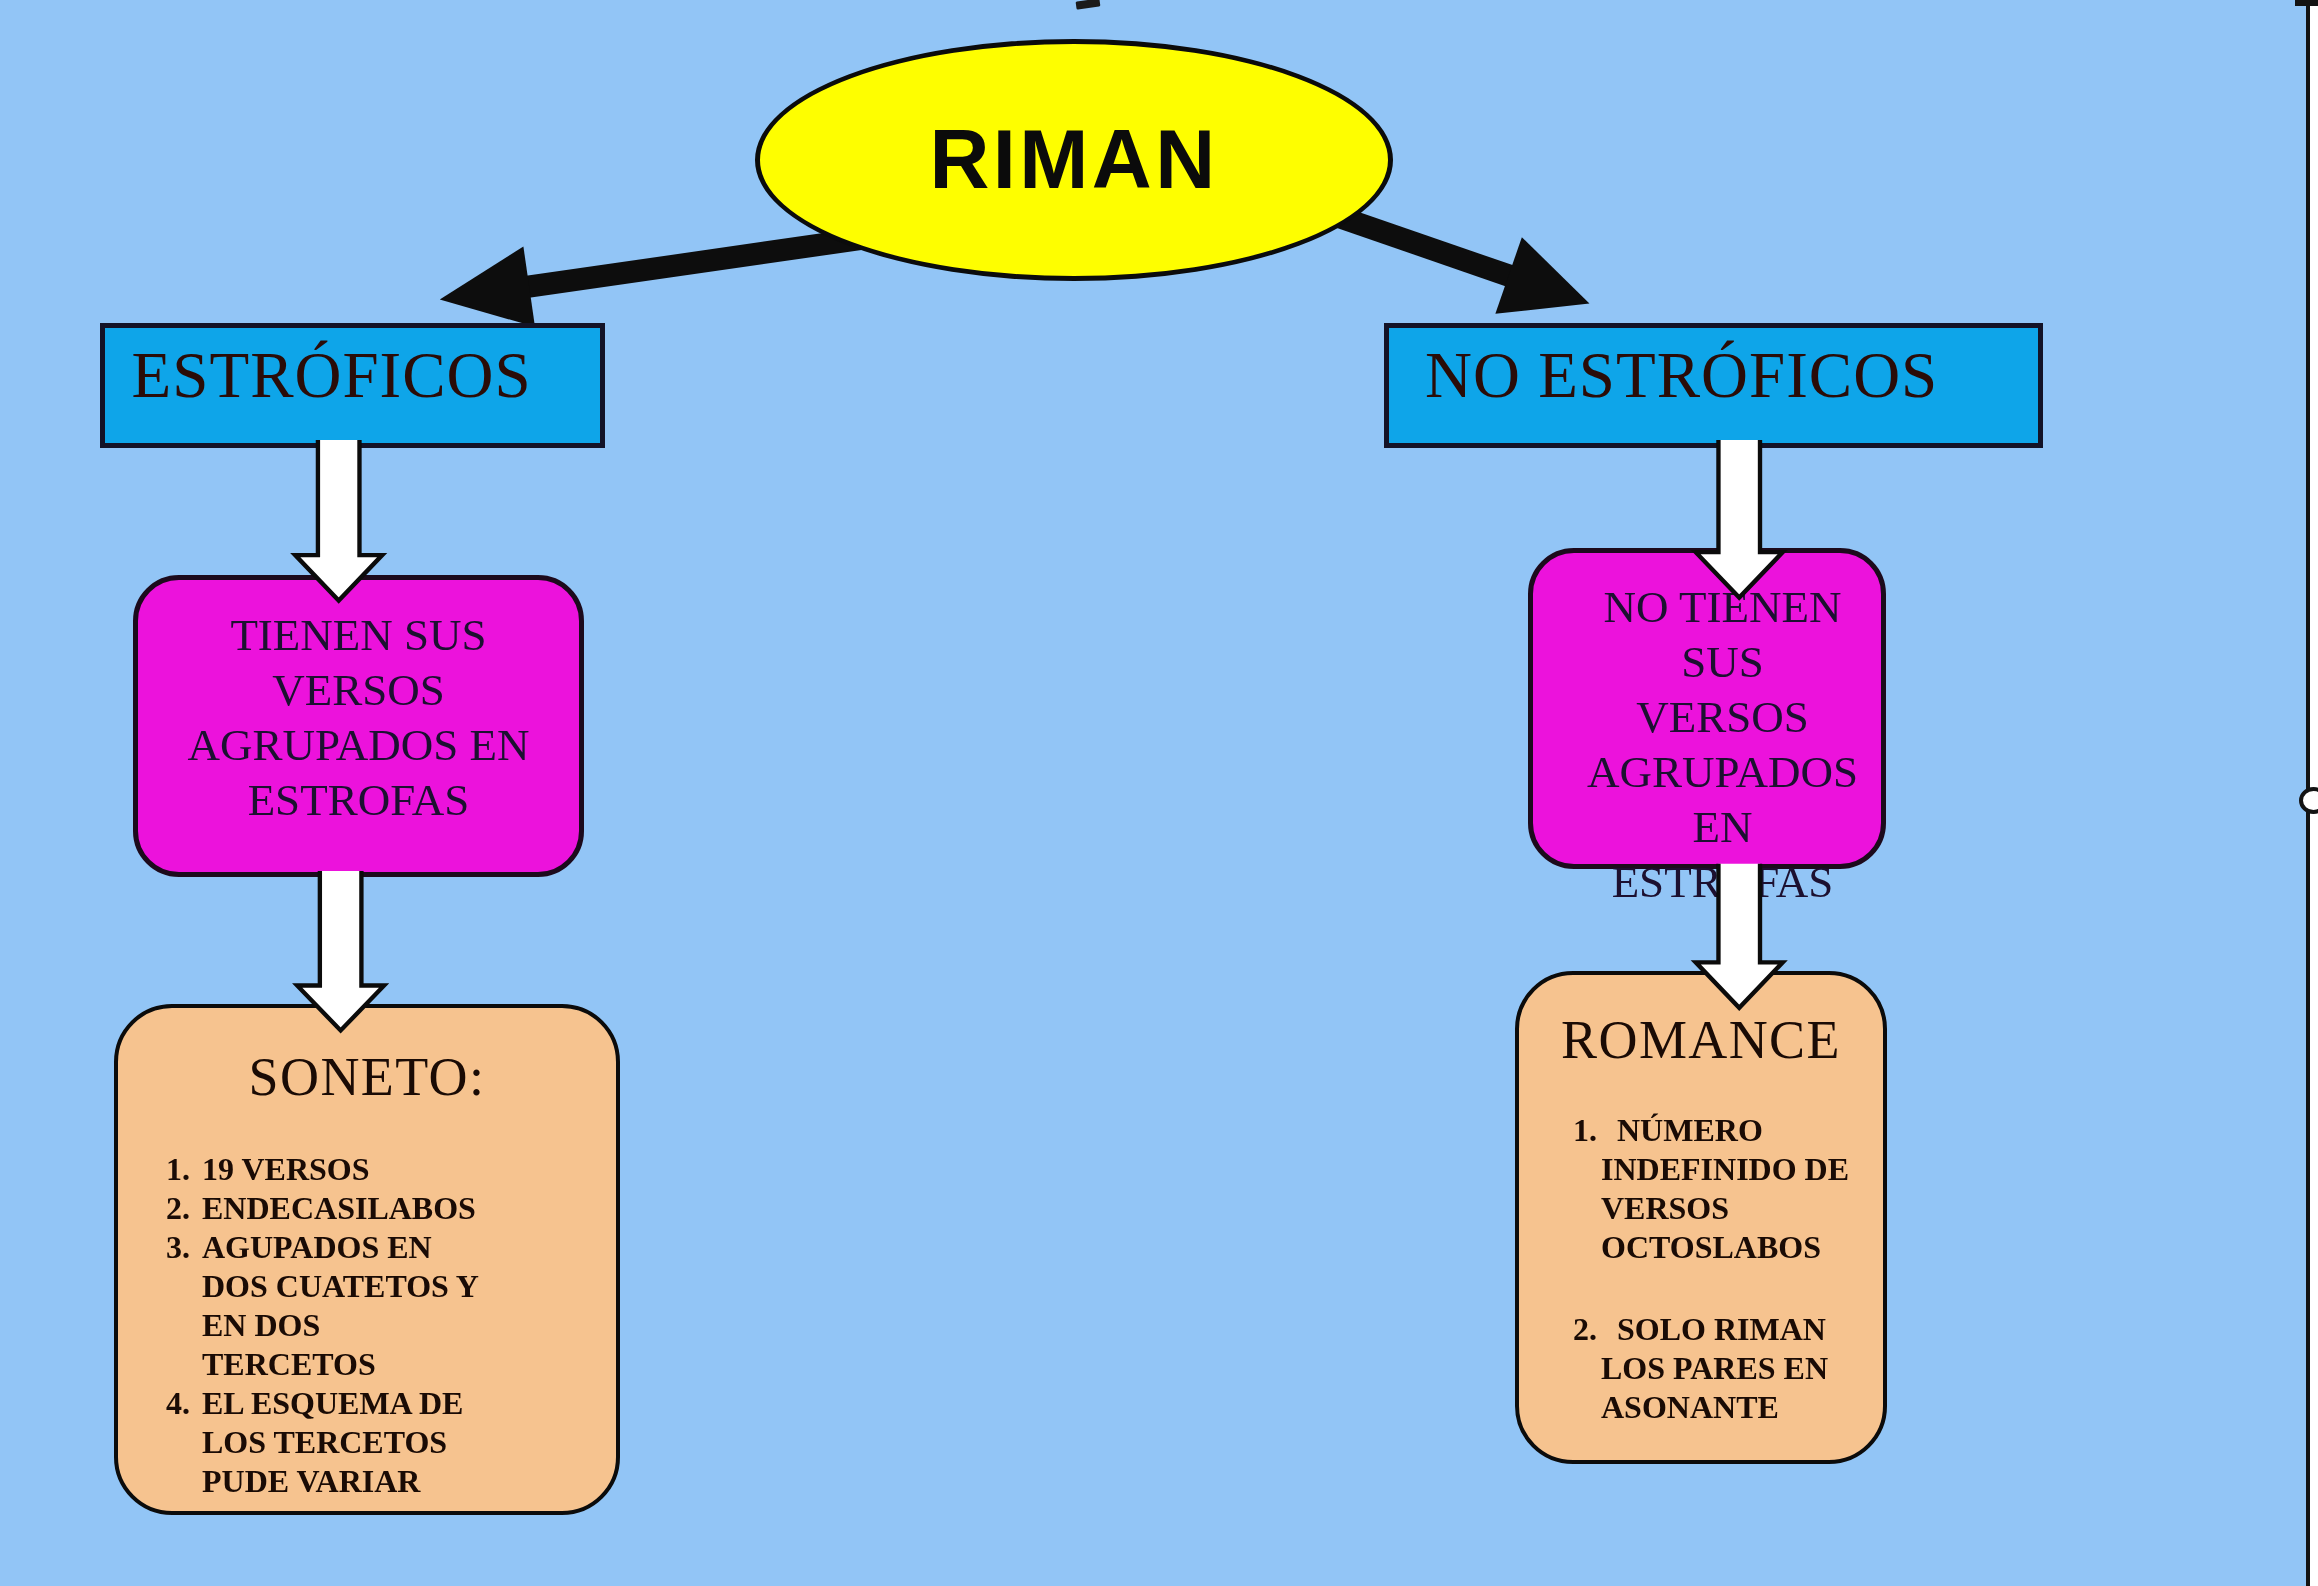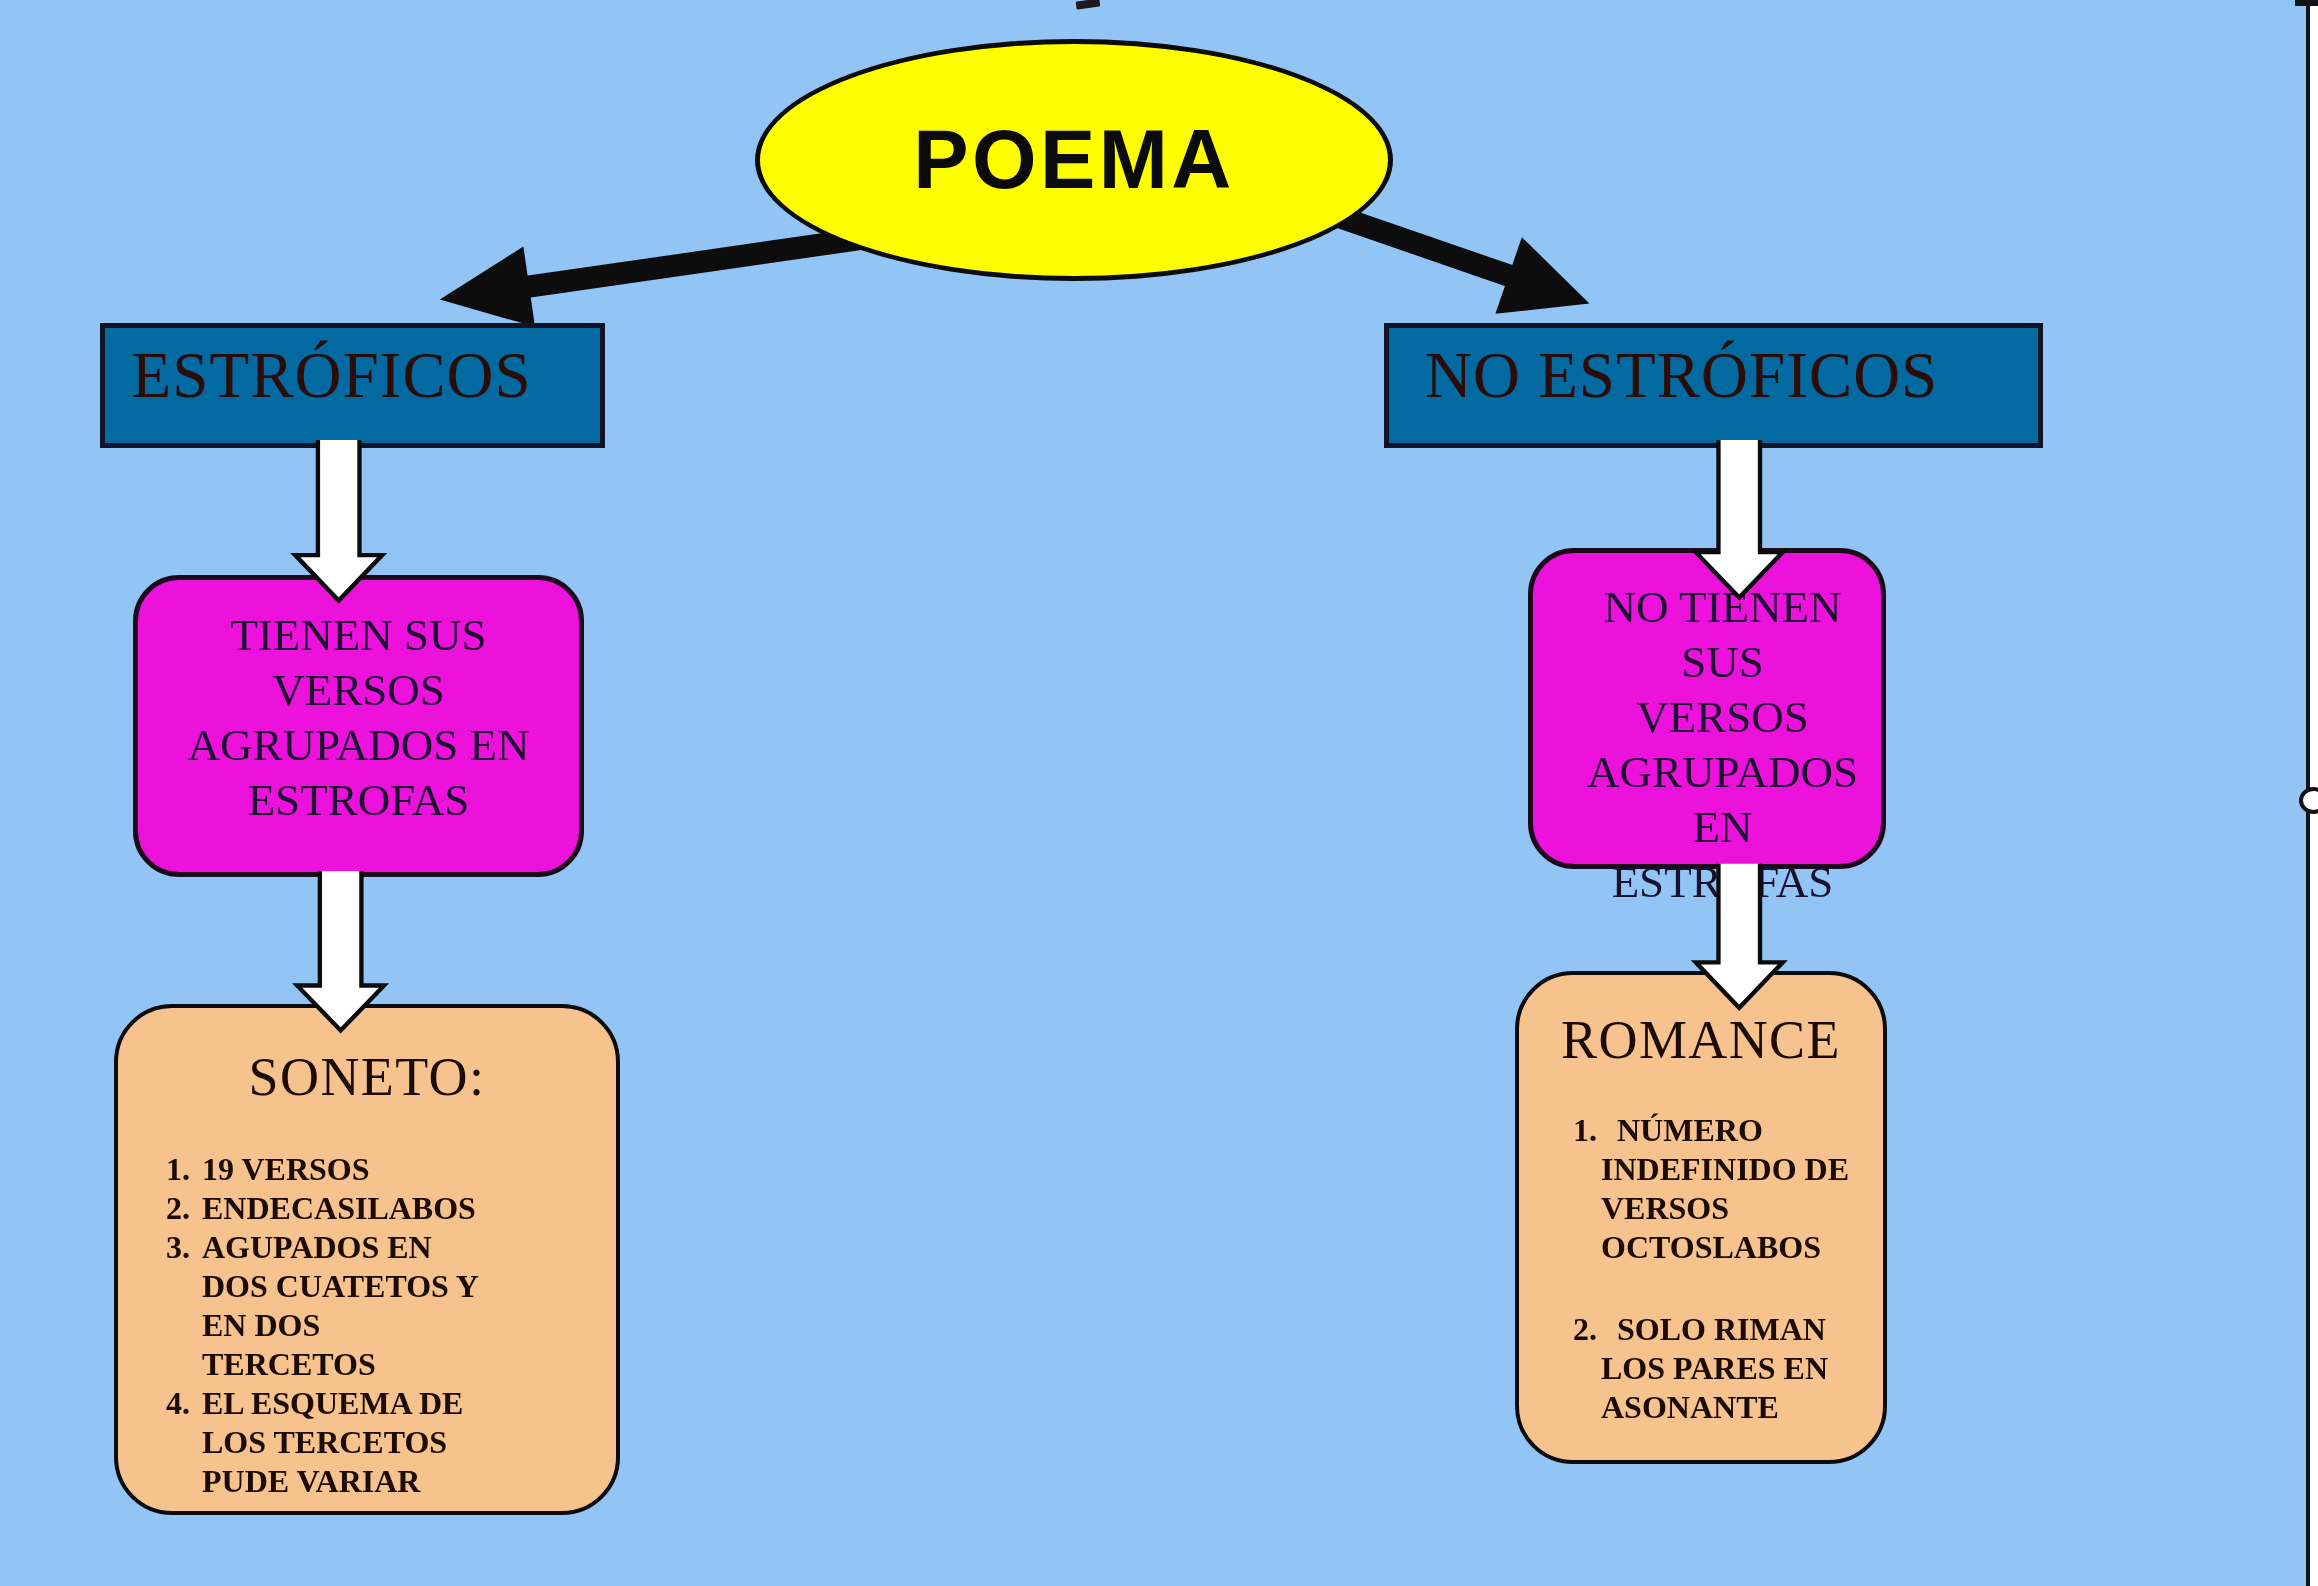--- a/index.html
+++ b/index.html
@@ -23,21 +23,21 @@
     display:flex;align-items:center;justify-content:center;
     z-index:2;box-sizing:border-box;
   }
   .root-label{
     font-family:"Liberation Sans", sans-serif;font-weight:bold;
     font-size:83px;letter-spacing:3.4px;color:#0b0b0b;
   }
 
   
   .cat-box{
-    background:#0369a1;border:5.3px solid #131327;box-sizing:border-box;
+    background:#0ea5e9;border:5.3px solid #131327;box-sizing:border-box;
     z-index:2;color:#2a0c08;font-size:65px;letter-spacing:1px;
   }
   .cat-left{left:100px;top:323px;width:505px;height:125px;padding:9.7px 0 0 26.6px;}
   .cat-right{left:1384px;top:323px;width:659px;height:125px;padding:9.7px 0 0 36px;}
 
   
   .desc-box{
     background:#EC12DC;border:5.3px solid #1c0a1c;border-radius:46px;
     box-sizing:border-box;z-index:2;color:#1c1030;
     font-size:45px;line-height:55px;text-align:center;
@@ -91,21 +91,21 @@
       <rect x="0" y="-23" width="1030" height="46"></rect>
       <polygon points="1005,-84 1192,0 1005,84"></polygon>
     </g>
     <g transform="translate(2754,443) rotate(19.05)" fill="#0d0d0d" stroke="none">
       <rect x="0" y="-23" width="405" height="46"></rect>
       <polygon points="390,-84 567,0 390,84"></polygon>
     </g>
   </svg>
 
   <div class="abs root-ellipse">
-    <span class="root-label">POEMA</span>
+    <span class="root-label">RIMAN</span>
   </div>
 
   <div class="abs cat-box cat-left">
     <span>ESTRÓFICOS</span>
   </div>
   <div class="abs cat-box cat-right">
     <span>NO ESTRÓFICOS</span>
   </div>
 
   <div class="abs desc-box desc-left">TIENEN SUS

